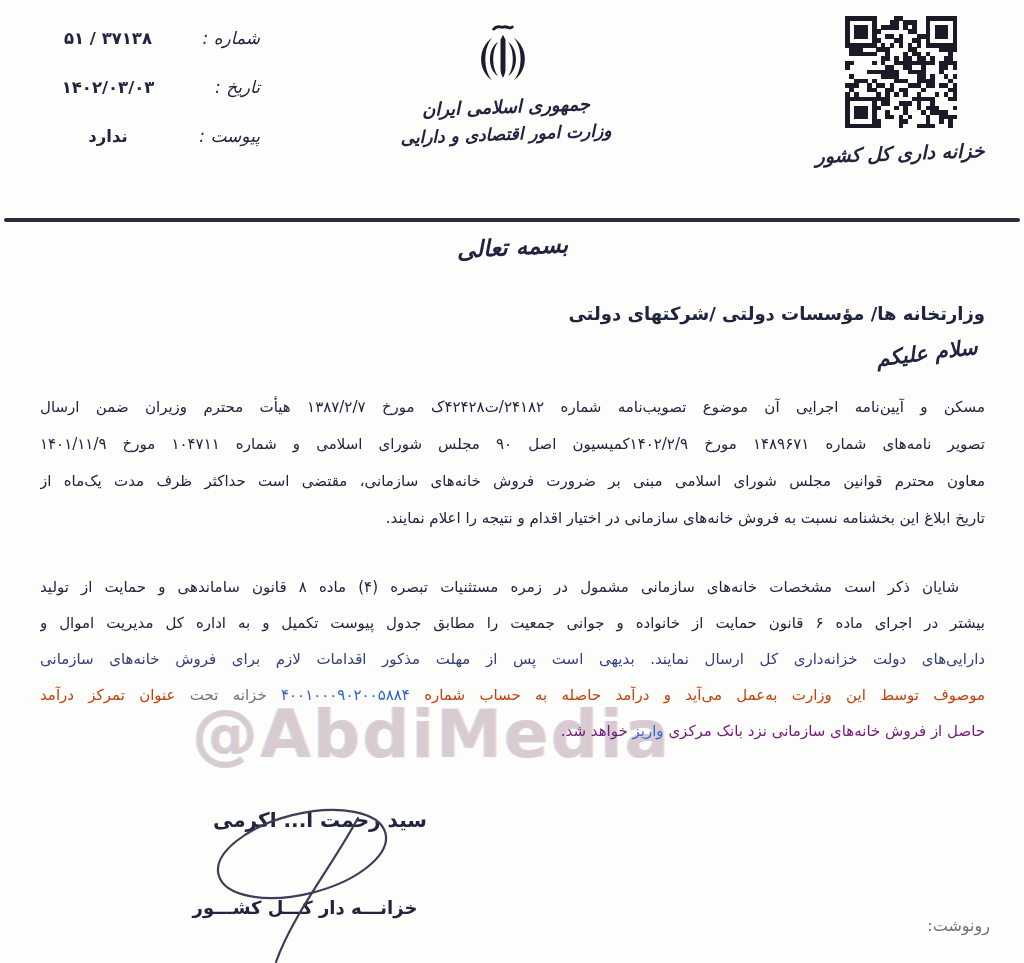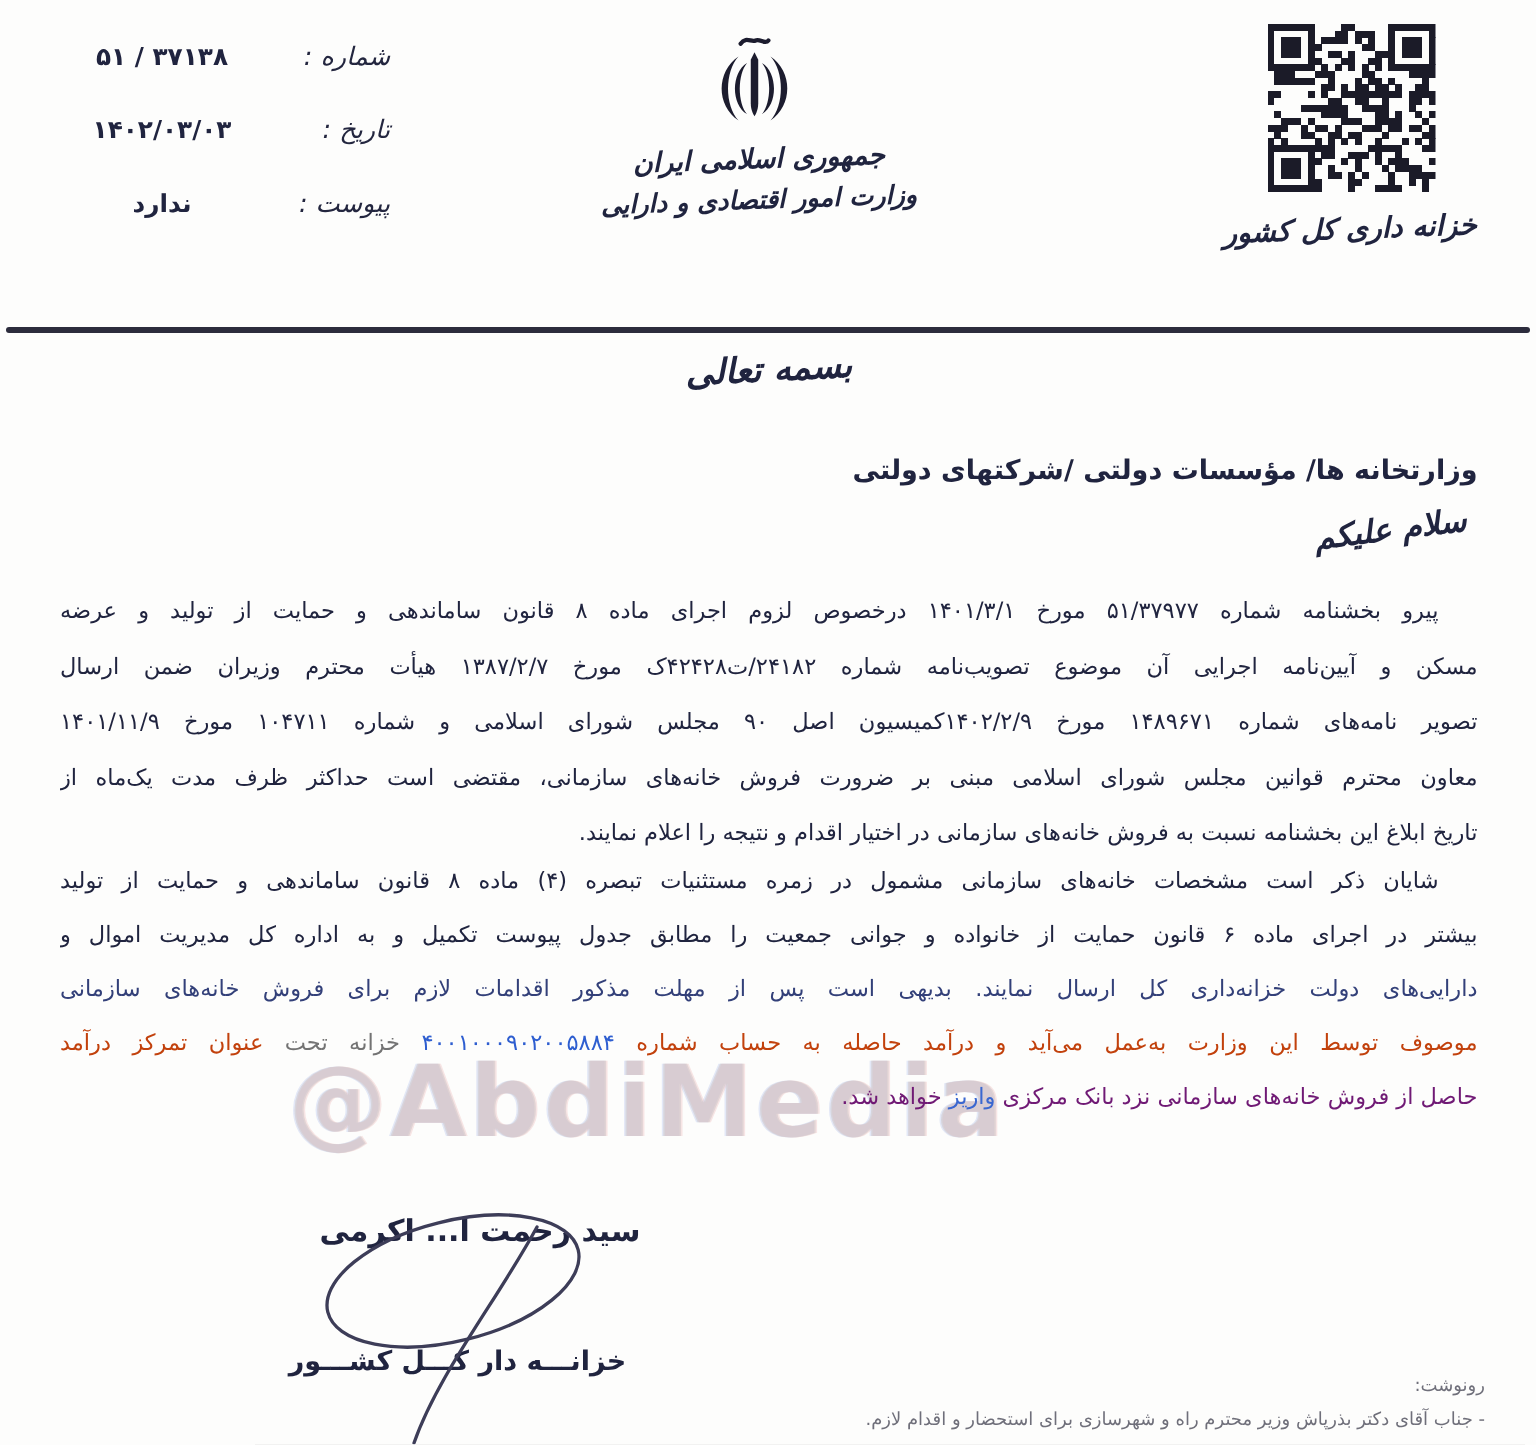--- a/index.html
+++ b/index.html
@@ -46,21 +46,21 @@
     font-size:66px;font-weight:bold;letter-spacing:2px;direction:ltr;
     color:rgba(205,196,199,0.55);
     text-shadow:1px 0 rgba(232,160,160,.25),-1px 0 rgba(150,170,230,.25);}
   
   .sig-scribble{position:absolute;top:796px;left:192px;width:220px;height:170px;z-index:2;}
   .sig-name{position:absolute;top:808px;left:200px;width:240px;text-align:center;
     font-size:20px;font-weight:bold;z-index:1;}
   .sig-title{position:absolute;top:897px;left:140px;width:330px;text-align:center;
     font-size:18px;font-weight:bold;z-index:1;}
   
-  .cc-label{position:absolute;top:916px;right:34px;font-size:12px;color:#6f6f7a;}
+  .cc-label{position:absolute;top:916px;right:34px;font-size:16px;color:#6f6f7a;}
   .cc-line{position:absolute;top:939px;right:34px;font-size:12px;color:#6f6f7a;letter-spacing:.2px;}
 </style>
 </head>
 <body>
 
 <div class="page">
 
   <div class="meta">
     <div class="meta-row">
       <span class="meta-label">شماره :</span>
@@ -413,21 +413,20 @@
       </svg></div>
   <div class="qr-caption">خزانه داری کل کشور</div>
 
   <div class="rule"></div>
 
   <div class="besmele">بسمه تعالی</div>
   <div class="recipient">وزارتخانه ها/ مؤسسات دولتی /شرکتهای دولتی</div>
   <div class="salutation">سلام علیکم</div>
 
   <div class="body-block" id="p1">
-    <div class="jline indent">پیرو بخشنامه شماره ۵۱/۳۷۹۷۷ مورخ ۱۴۰۱/۳/۱ درخصوص لزوم اجرای ماده ۸ قانون ساماندهی و حمایت از تولید و عرضه</div>
     <div class="jline">مسکن و آیین‌نامه اجرایی آن موضوع تصویب‌نامه شماره ۲۴۱۸۲/ت۴۲۴۲۸ک مورخ ۱۳۸۷/۲/۷ هیأت محترم وزیران ضمن ارسال</div>
     <div class="jline">تصویر نامه‌های شماره ۱۴۸۹۶۷۱ مورخ ۱۴۰۲/۲/۹کمیسیون اصل ۹۰ مجلس شورای اسلامی و شماره ۱۰۴۷۱۱ مورخ ۱۴۰۱/۱۱/۹</div>
     <div class="jline">معاون محترم قوانین مجلس شورای اسلامی مبنی بر ضرورت فروش خانه‌های سازمانی، مقتضی است حداکثر ظرف مدت یک‌ماه از</div>
     <div class="rline">تاریخ ابلاغ این بخشنامه نسبت به فروش خانه‌های سازمانی در اختیار اقدام و نتیجه را اعلام نمایند.</div>
   </div>
 
   <div class="body-block" id="p2">
     <div class="jline indent">شایان ذکر است مشخصات خانه‌های سازمانی مشمول در زمره مستثنیات تبصره (۴) ماده ۸ قانون ساماندهی و حمایت از تولید</div>
     <div class="jline">بیشتر در اجرای ماده ۶ قانون حمایت از خانواده و جوانی جمعیت را مطابق جدول پیوست تکمیل و به اداره کل مدیریت اموال و</div>
     <div class="jline navy">دارایی‌های دولت خزانه‌داری کل ارسال نمایند. بدیهی است پس از مهلت مذکور اقدامات لازم برای فروش خانه‌های سازمانی</div>
@@ -446,15 +445,14 @@
       <g fill="none" stroke="#3d3d58" stroke-width="2.2" stroke-linecap="round">
         <ellipse cx="110" cy="58" rx="86" ry="40" transform="rotate(-14 110 58)"></ellipse>
         <path d="M 166,22 C 140,70 100,120 84,166"></path>
       </g>
     </svg>
   </div>
   <div class="sig-name">سید رحمت ا... اکرمی</div>
   <div class="sig-title">خزانـــه دار کـــل کشـــور</div>
 
   <div class="cc-label">رونوشت:</div>
-  <div class="cc-line">- جناب آقای دکتر بذرپاش وزیر محترم راه و شهرسازی برای استحضار و اقدام لازم.</div>
 
 </div>
 
 </body></html>

